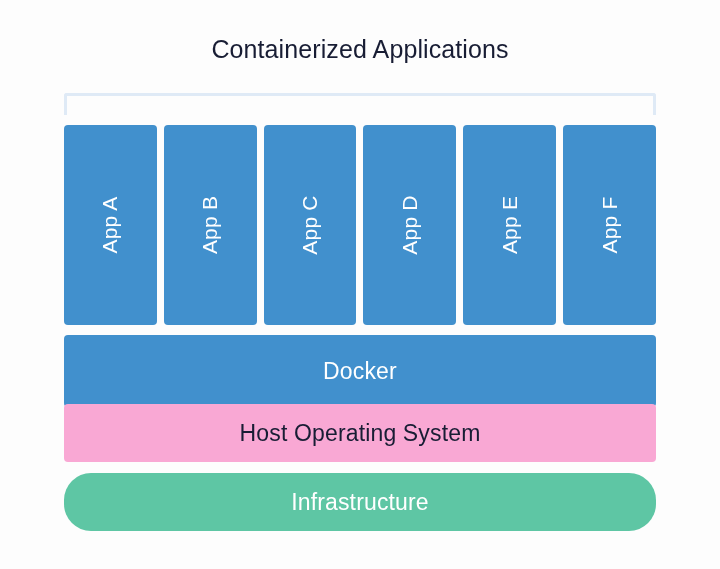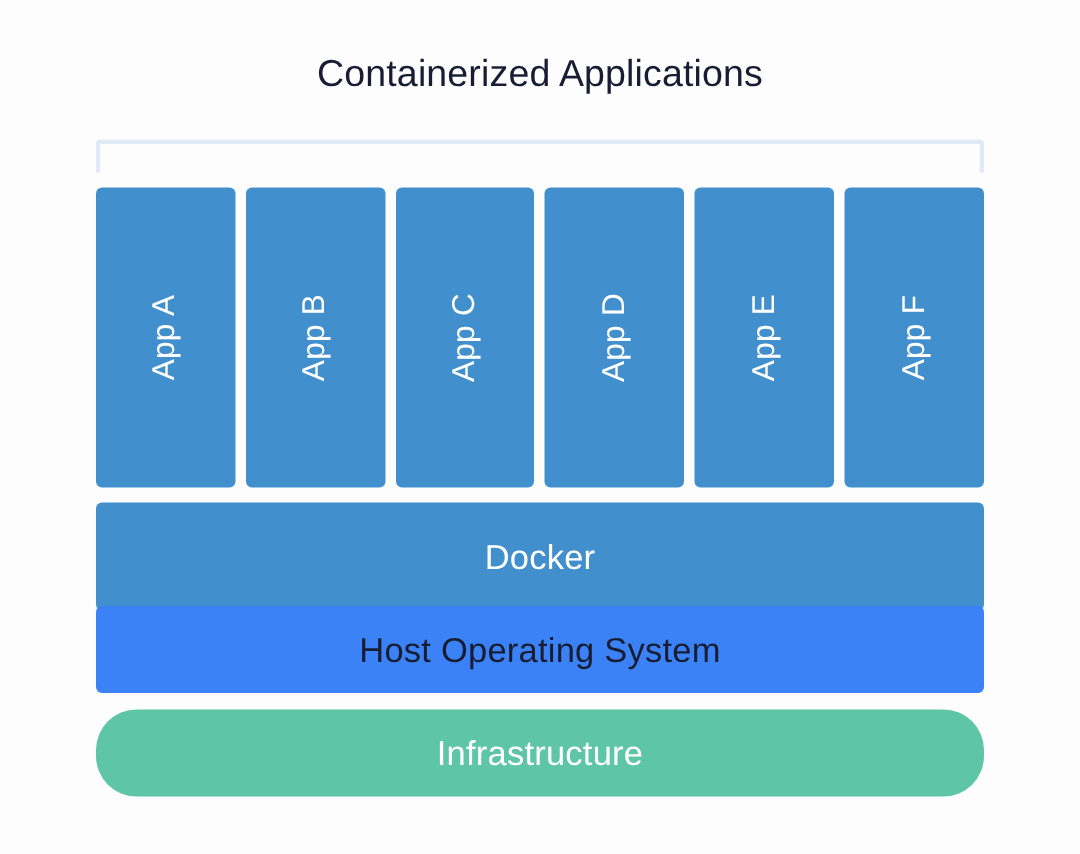--- a/index.html
+++ b/index.html
@@ -97,21 +97,21 @@
   }
   .layer-docker {
     top: 335px;
     height: 72px;
     background: #4190cd;
     color: #ffffff;
   }
   .layer-hostos {
     top: 404px;
     height: 58px;
-    background: #3b82f6;
+    background: #f9a8d4;
     color: #181d34;
   }
   .layer-infra {
     top: 473px;
     height: 58px;
     background: #5ec6a4;
     color: #ffffff;
     border-radius: 27px;
   }
 </style>

